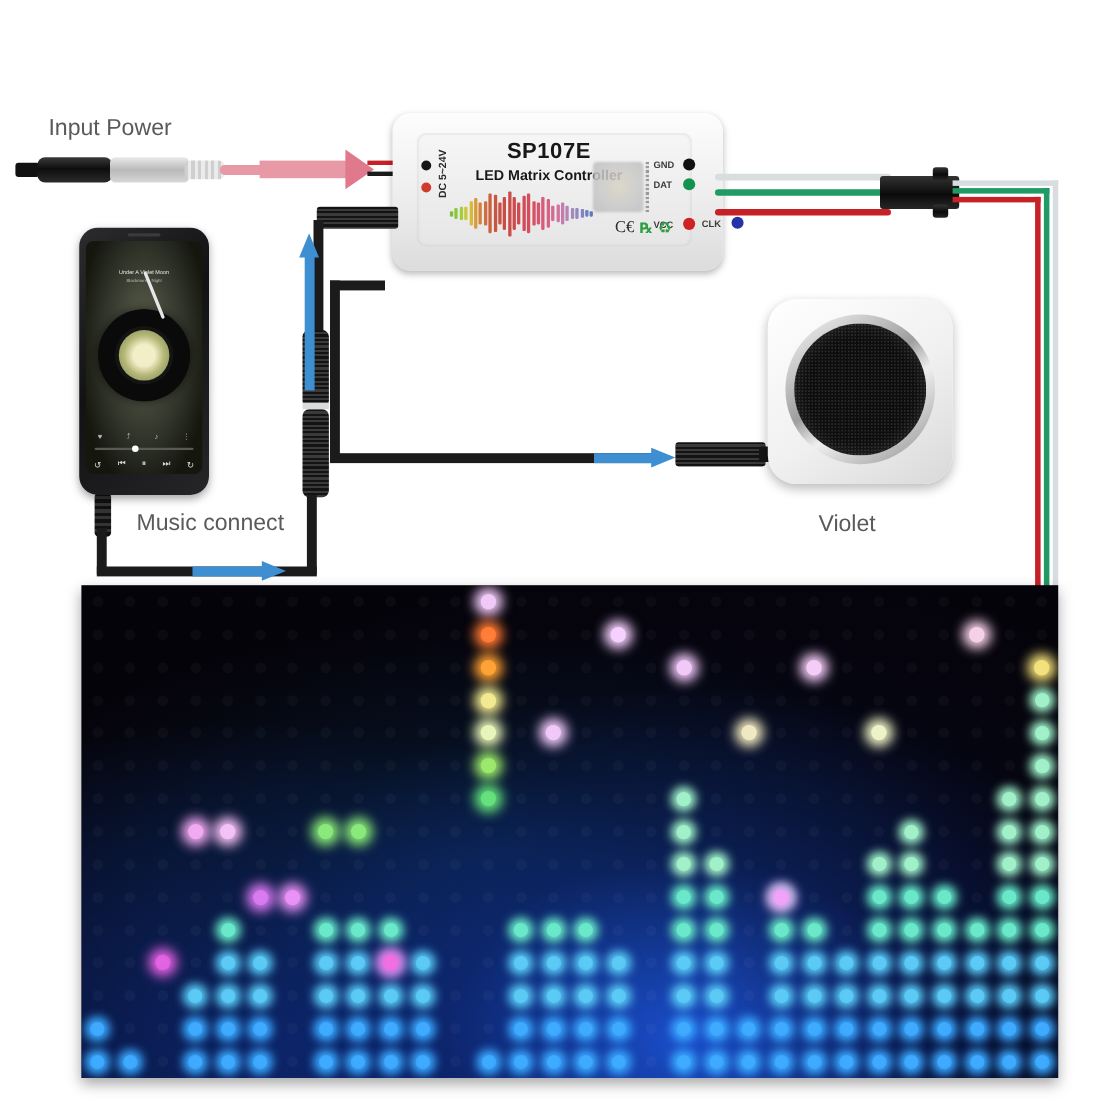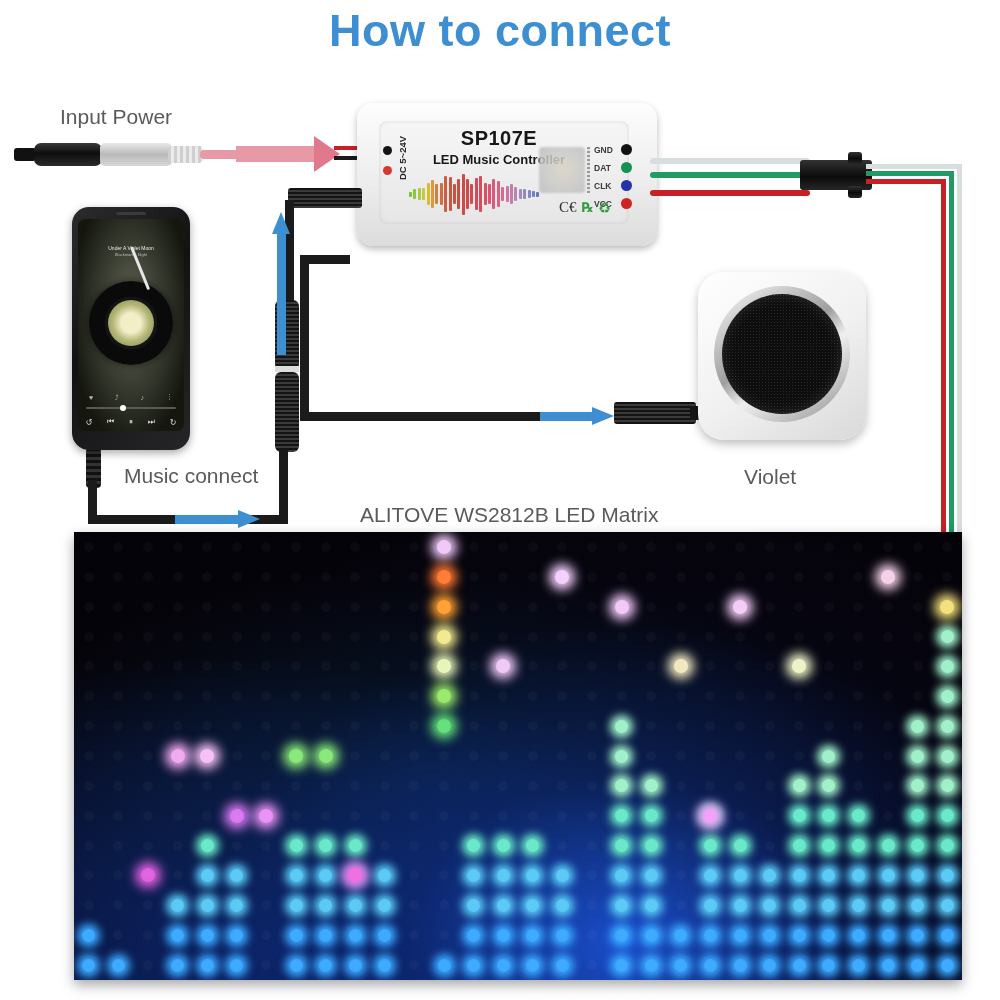--- a/index.html
+++ b/index.html
@@ -114,45 +114,44 @@
                      radial-gradient(ellipse at 40% 55%,rgba(10,60,90,.35) 0%,transparent 60%);}
   .led{position:absolute;border-radius:50%;}
   .jack-rib{position:absolute;background:repeating-linear-gradient(180deg,#131313 0 2px,#3a3a3a 2px 4px);border-radius:3px;}
   .jst{position:absolute;background:linear-gradient(180deg,#333,#0b0b0b 55%,#262626);border-radius:3px;}
 </style>
 </head>
 <body>
 
 <div class="stage">
 
-  <div class="title">How to connect</div>
 
   <div class="wire" style="left:14px;top:148px;width:22px;height:13px;border-radius:3px;background:#111;"></div>
   <div class="plug-black" style="left:34px;top:143px;width:68px;height:23px;"></div>
   <div class="plug-gray" style="left:100px;top:143px;width:72px;height:23px;"></div>
   <div class="plug-gray" style="left:168px;top:146px;width:36px;height:17px;
               background:repeating-linear-gradient(90deg,#cfcfcf 0 3px,#ebebeb 3px 6px);"></div>
   <div class="wire-pink" style="left:200px;top:150px;width:72px;height:9px;border-radius:4px;"></div>
-  <div class="lbl" style="left:60px;top:105px;">Input Power</div>
+  <div class="lbl" style="left:44px;top:105px;">Input Power</div>
 
   <div class="arrow-shaft" style="left:236px;top:146px;width:80px;height:16px;background:#e79aa6;"></div>
   <div class="arrow-head" style="left:314px;top:136px;border-top:18px solid transparent;border-bottom:18px solid transparent;border-left:26px solid #e0798c;"></div>
 
   <div class="wire-red" style="left:334px;top:146px;width:30px;height:4px;"></div>
   <div class="wire" style="left:334px;top:156px;width:30px;height:4px;"></div>
 
   <div class="ctrl">
     <div class="ctrl-face">
 
       <div class="dcside">DC 5~24V</div>
       <div class="dot" style="left:4px;top:25px;width:9px;height:9px;background:#141414;"></div>
       <div class="dot" style="left:4px;top:45px;width:9px;height:9px;background:#d23a2e;"></div>
 
       <div class="ctrl-title">SP107E</div>
-      <div class="ctrl-sub">LED Music Controller</div>
+      <div class="ctrl-sub">LED Matrix Controller</div>
 
       <div class="wavebars">
           <b style="height: 5px; background: rgb(127, 191, 63);"></b>
           <b style="height: 10.6px; background: rgb(140, 198, 63);"></b>
           <b style="height: 12px; background: rgb(168, 204, 58);"></b>
           <b style="height: 12.2px; background: rgb(198, 201, 58);"></b>
           <b style="height: 22px; background: rgb(217, 185, 58);"></b>
           <b style="height: 27.4px; background: rgb(217, 154, 58);"></b>
           <b style="height: 19.2px; background: rgb(212, 128, 60);"></b>
           <b style="height: 21.3px; background: rgb(207, 111, 62);"></b>
@@ -185,21 +184,21 @@
 
       <div class="pins">
           <div class="pin" style="top: 0px;">
             <span>GND</span>
             <i style="background: rgb(17, 17, 17);"></i>
           </div>
           <div class="pin" style="top: 18px;">
             <span>DAT</span>
             <i style="background: rgb(20, 146, 79);"></i>
           </div>
-          <div class="pin" style="top: 36px;">
+          <div class="pin" style="top: 53px; margin-left: 44px;">
             <span>CLK</span>
             <i style="background: rgb(37, 51, 168);"></i>
           </div>
           <div class="pin" style="top: 54px;">
             <span>VCC</span>
             <i style="background: rgb(207, 35, 35);"></i>
           </div>
         </div>
 
       <div class="certs">
@@ -281,21 +280,20 @@
   </div>
   <div class="lbl" style="left:124px;top:464px;">Music connect</div>
 
   <div class="spk">
     <div class="spk-ring">
       <div class="spk-mesh"></div>
     </div>
   </div>
   <div class="lbl" style="left:744px;top:465px;">Violet</div>
 
-  <div class="lbl" style="left:360px;top:503px;">ALITOVE WS2812B LED Matrix</div>
 
   <div class="matrix">
     <div class="matrix-glow"></div>
   <div class="led" style="left: 8.3px; top: 426.567px; width: 13px; height: 13px; background: rgb(58, 168, 255); box-shadow: rgb(58, 168, 255) 0px 0px 9px 5px;"></div>
       <div class="led" style="left: 8.3px; top: 396.7px; width: 13px; height: 13px; background: rgb(58, 168, 255); box-shadow: rgb(58, 168, 255) 0px 0px 9px 5px;"></div>
       <div class="led" style="left: 37.9px; top: 426.567px; width: 13px; height: 13px; background: rgb(58, 168, 255); box-shadow: rgb(58, 168, 255) 0px 0px 9px 5px;"></div>
       <div class="led" style="left: 97.1px; top: 426.567px; width: 13px; height: 13px; background: rgb(58, 168, 255); box-shadow: rgb(58, 168, 255) 0px 0px 9px 5px;"></div>
       <div class="led" style="left: 97.1px; top: 396.7px; width: 13px; height: 13px; background: rgb(58, 168, 255); box-shadow: rgb(58, 168, 255) 0px 0px 9px 5px;"></div>
       <div class="led" style="left: 97.1px; top: 366.833px; width: 13px; height: 13px; background: rgb(88, 200, 245); box-shadow: rgb(88, 200, 245) 0px 0px 9px 5px;"></div>
       <div class="led" style="left: 126.7px; top: 426.567px; width: 13px; height: 13px; background: rgb(58, 168, 255); box-shadow: rgb(58, 168, 255) 0px 0px 9px 5px;"></div>

